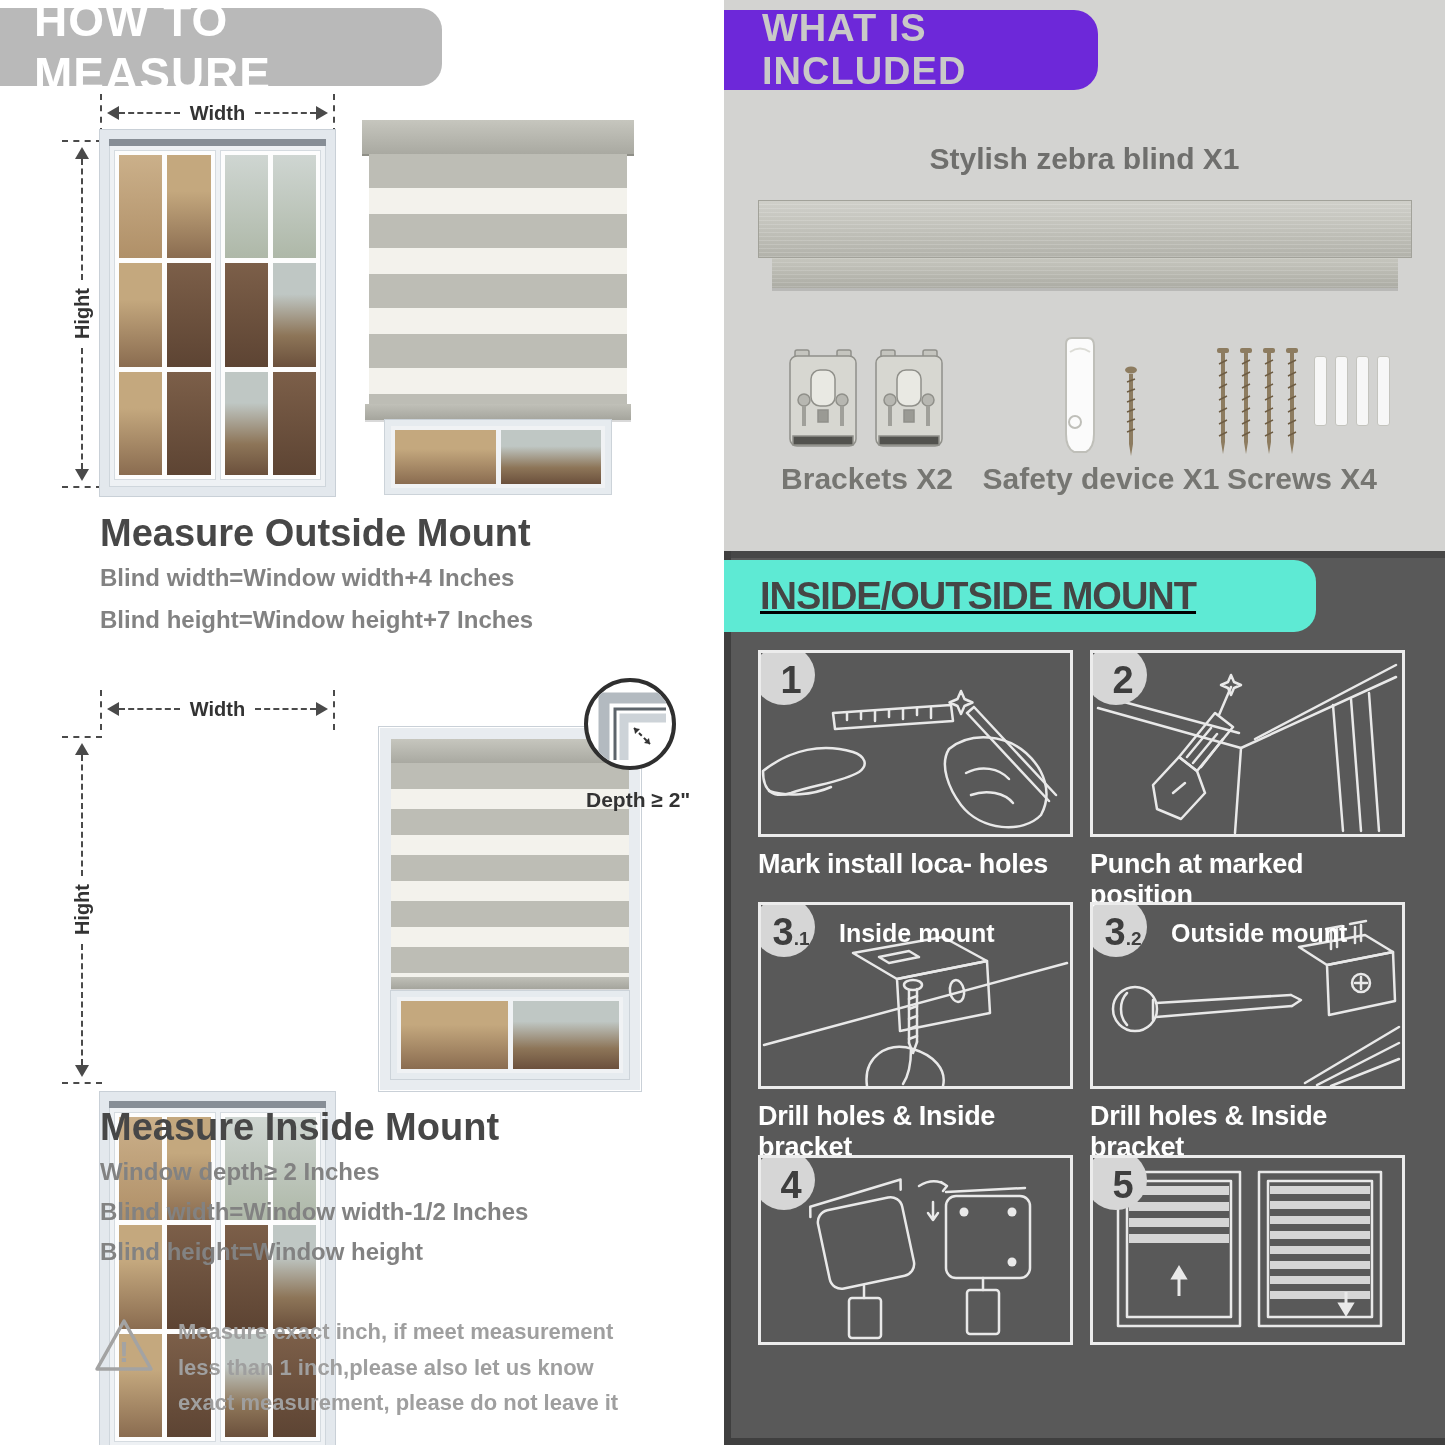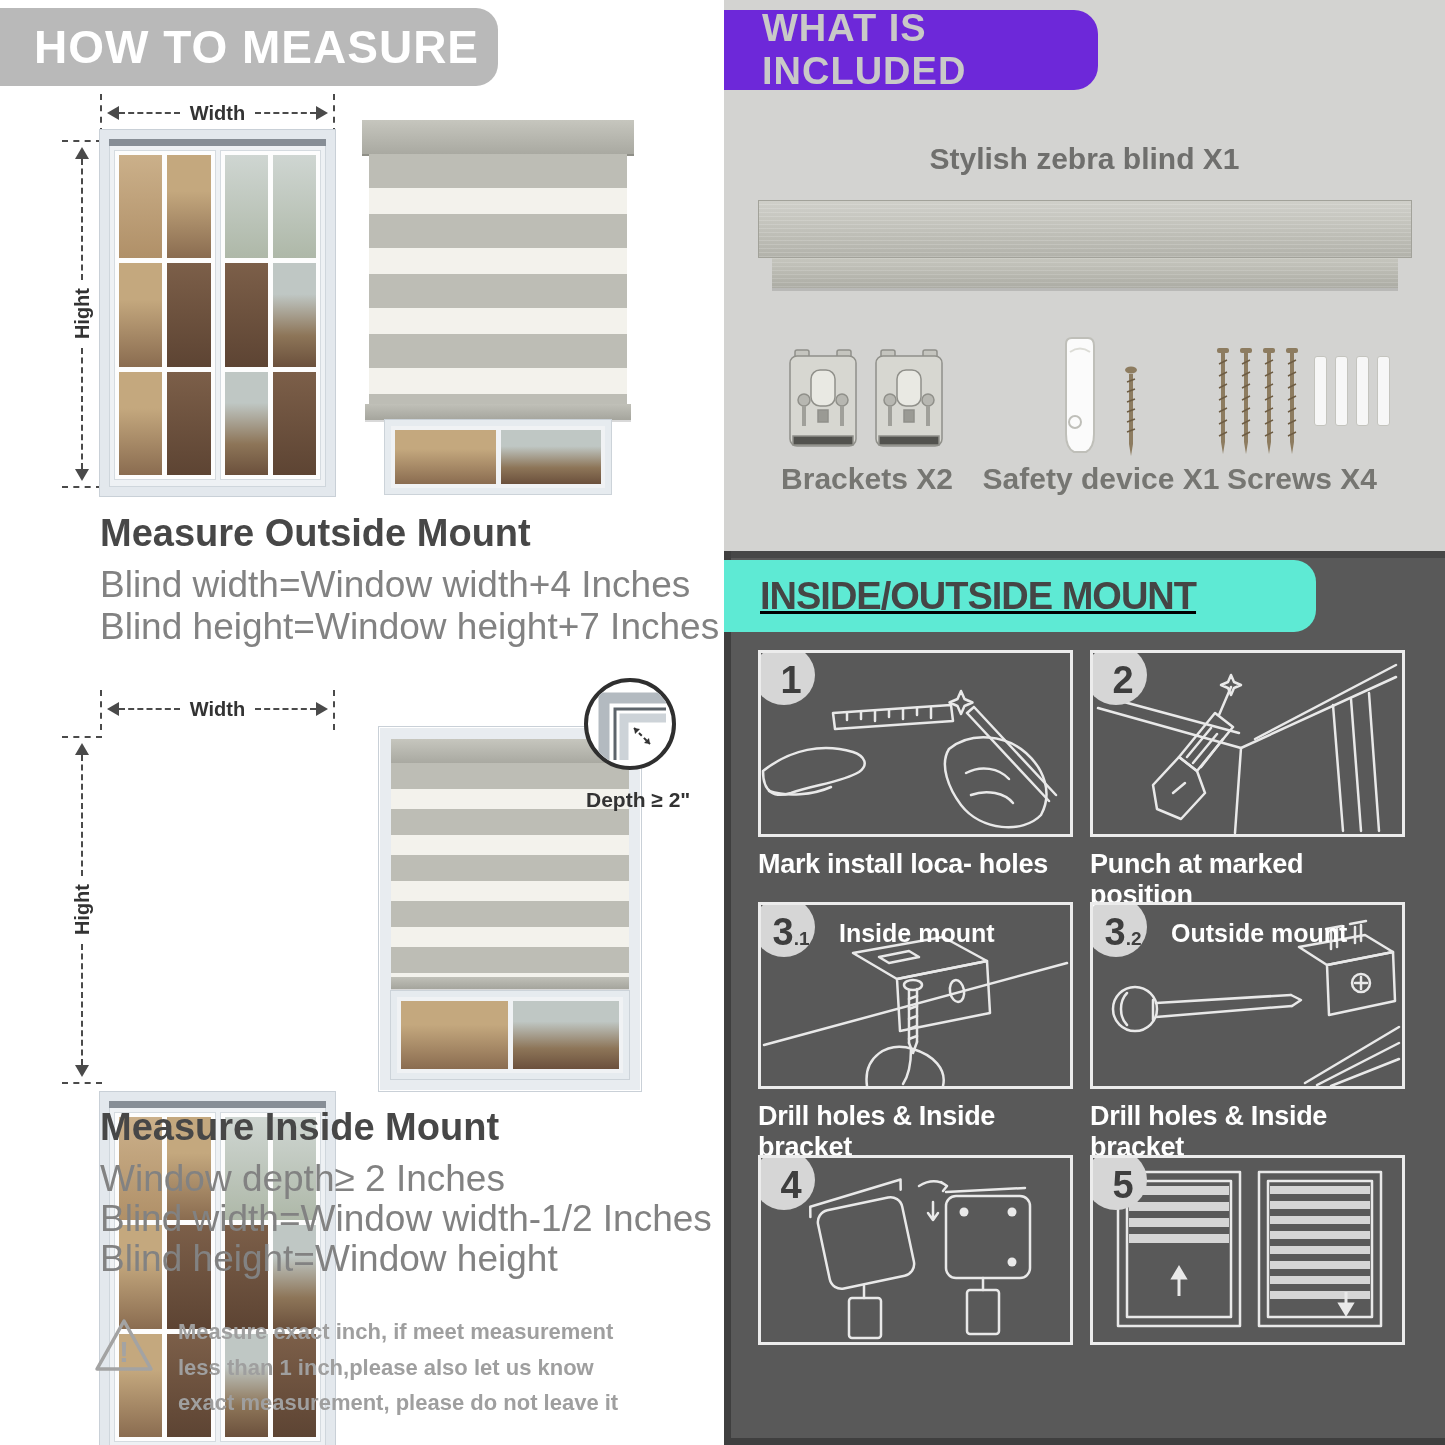--- a/index.html
+++ b/index.html
@@ -43,21 +43,21 @@
   
   .cassette{background:linear-gradient(180deg,#c6c6be,#a9a9a1);box-shadow:0 2px 0 #8f8f87;}
   .rail{background:linear-gradient(180deg,#c0c0b8,#a5a59d);box-shadow:0 2px 0 rgba(0,0,0,.15);}
   .fabric{background:repeating-linear-gradient(180deg,#bdbdb5 0 34px,#f3f2ec 34px 60px);}
   .fabric-s{background:repeating-linear-gradient(180deg,#bdbdb5 0 26px,#f3f2ec 26px 46px);}
   .winpart{box-sizing:border-box;background:#f0f2f4;border:6px solid #e6ebef;
            box-shadow:0 0 0 1px #ccd3d9;padding:4px;display:flex;gap:5px;}
   .winpart .pp{flex:1;}
 
   .h1g{font-size:38px;font-weight:700;color:#474747;}
-  .rule{font-size:37px;font-weight:400;color:#828282;}
+  .rule{font-size:24px;font-weight:700;color:#828282;}
   .warntext{font-size:22px;font-weight:600;color:#9f9f9f;line-height:1.62;}
   .depthlbl{font-size:21px;font-weight:700;color:#333;}
 
   
   .inc-panel{background:#d3d3d1;}
   .inc-header{background:#6d28d9;border-radius:0 24px 24px 0;display:flex;align-items:center;
               padding-left:38px;box-sizing:border-box;}
   .inc-header span{font-size:38px;font-weight:800;color:#c9c9c7;letter-spacing:1px;}
   .inc-title{text-align:center;font-size:30px;font-weight:700;color:#6f6f6d;}
   .bar1{background:
@@ -84,21 +84,21 @@
          border-radius:50%;display:flex;align-items:center;justify-content:center;
          padding:10px 0 0 14px;box-sizing:border-box;}
   .badge .n{font-size:38px;font-weight:800;color:#3e3e3e;line-height:1;}
   .badge .sub{font-size:19px;font-weight:800;color:#3e3e3e;margin-top:14px;}
   .tag{position:absolute;top:14px;left:78px;font-size:25px;font-weight:700;color:#fff;}
   .caption{margin-top:12px;font-size:27px;font-weight:700;color:#fff;letter-spacing:-0.3px;}
 </style>
 </head>
 <body>
 
-<div class="abs banner" style="left:0;top:8px;width:498px;height:78px">
+<div class="abs banner" style="left:0;top:8px;width:442px;height:78px">
   <span>HOW TO MEASURE</span>
 </div>
 
 <div class="abs dim-h" style="left:100px;top:102px;width:235px">
   <span class="tick" style="left:0"></span>
   <span class="ah-l"></span>
   <span class="dash"></span>
   <span class="lbl">Width</span>
   <span class="dash"></span>
   <span class="ah-r"></span>

